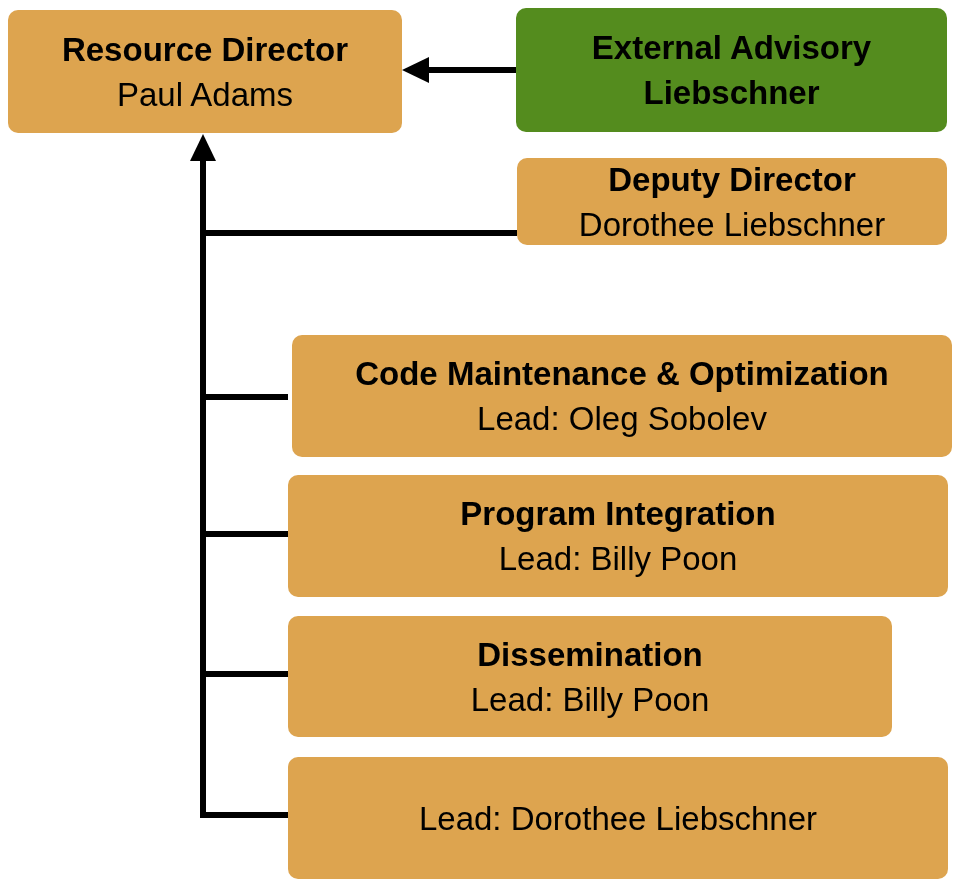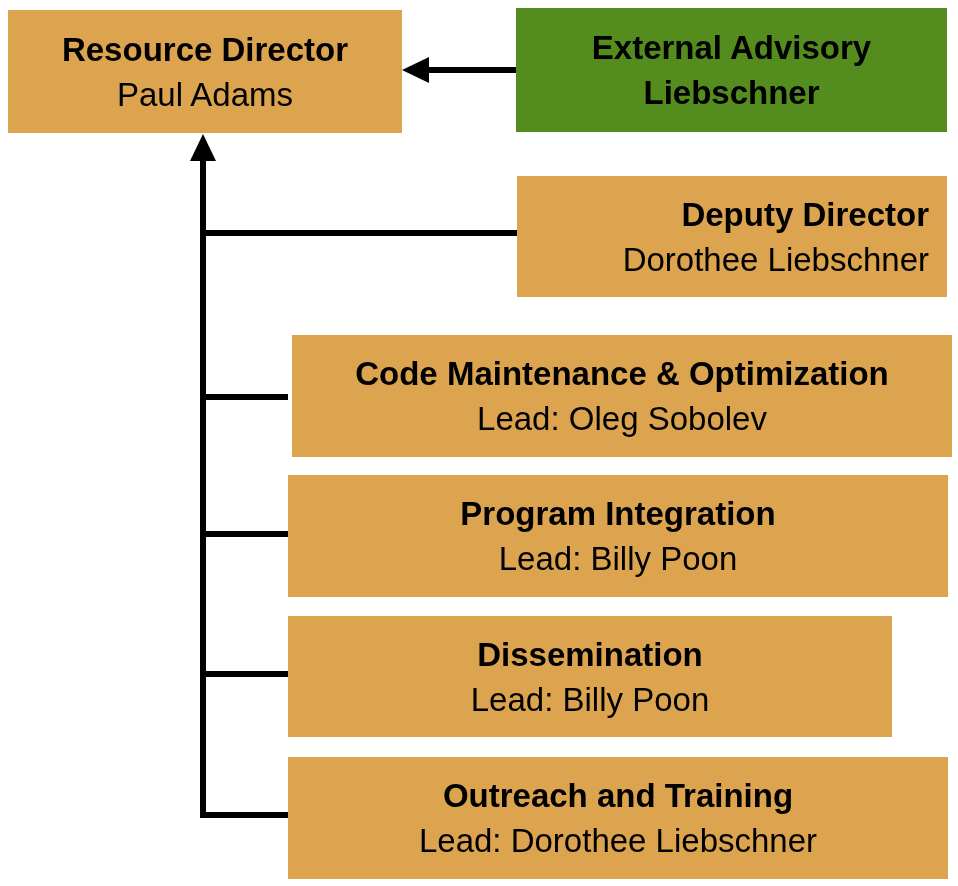--- a/index.html
+++ b/index.html
@@ -20,28 +20,29 @@
     display: flex;
     flex-direction: column;
     justify-content: center;
     align-items: center;
     text-align: center;
     color: #000000;
     font-size: 33px;
     line-height: 45px;
     padding: 0 18px;
     box-sizing: border-box;
+    border-radius: 10px;
   }
   .node-title   { font-weight: 700; }
   .node-subtitle{ font-weight: 400; }
 
   
   #node-resource-director   { left: 8px;   top: 10px;  width: 394px; height: 123px; }
   #node-external-advisory   { left: 516px; top: 8px;   width: 431px; height: 124px; }
-  #node-deputy-director     { left: 517px; top: 176px; width: 430px; height: 121px; align-items: flex-end; }
+  #node-deputy-director     { left: 517px; top: 158px; width: 430px; height: 87px; }
   #node-code-maintenance    { left: 292px; top: 335px; width: 660px; height: 122px; }
   #node-program-integration { left: 288px; top: 475px; width: 660px; height: 122px; }
   #node-dissemination       { left: 288px; top: 616px; width: 604px; height: 121px; }
   #node-outreach-training   { left: 288px; top: 757px; width: 660px; height: 122px; }
 
   
   .line {
     position: absolute;
     background: #000000;
   }
@@ -107,17 +108,16 @@
     <span class="node-title">Program Integration</span>
     <span class="node-subtitle">Lead: Billy Poon</span>
   </div>
 
   <div class="node" id="node-dissemination" style="background: rgb(221, 164, 79);">
     <span class="node-title">Dissemination</span>
     <span class="node-subtitle">Lead: Billy Poon</span>
   </div>
 
   <div class="node" id="node-outreach-training" style="background: rgb(221, 164, 79);">
-    <span class="node-title">Outreach and Training</span>
     <span class="node-subtitle">Lead: Dorothee Liebschner</span>
   </div>
 
 </div>
 
 </body></html>

